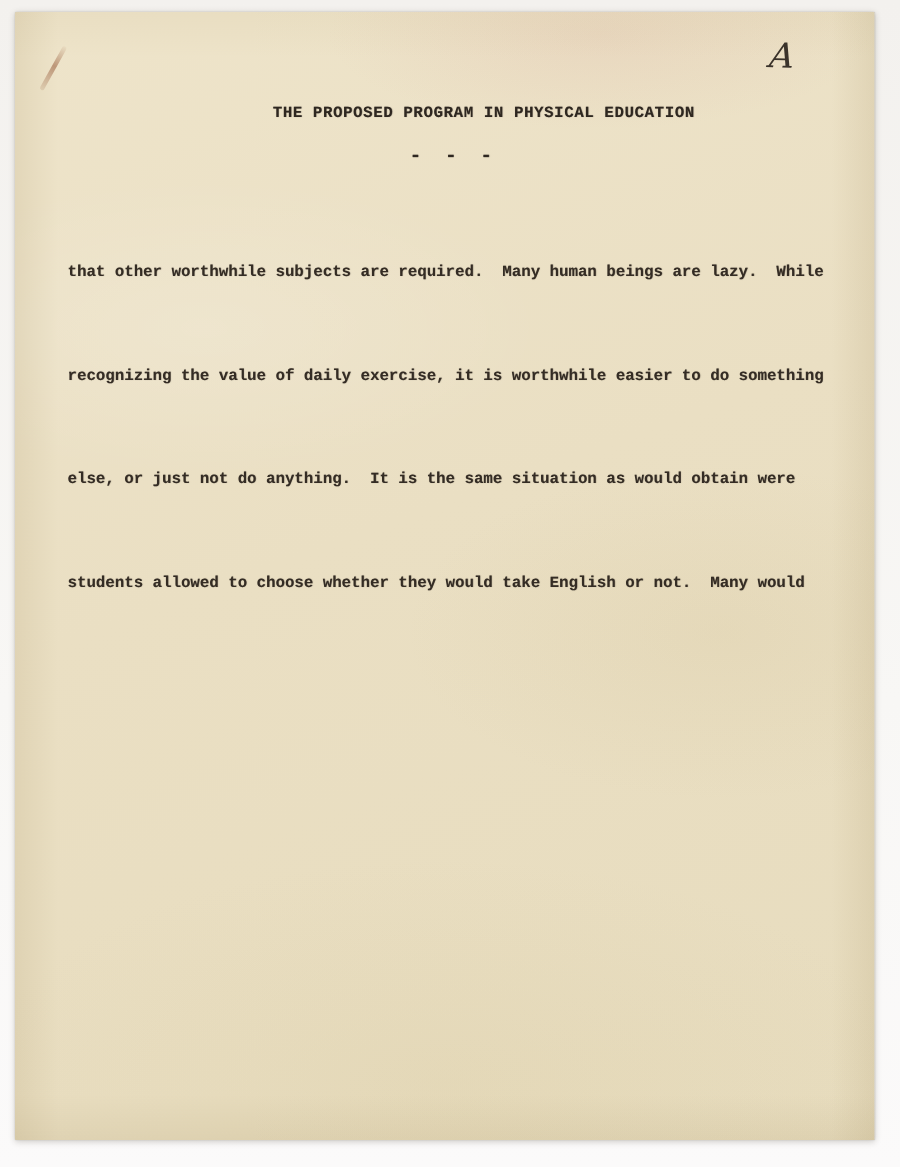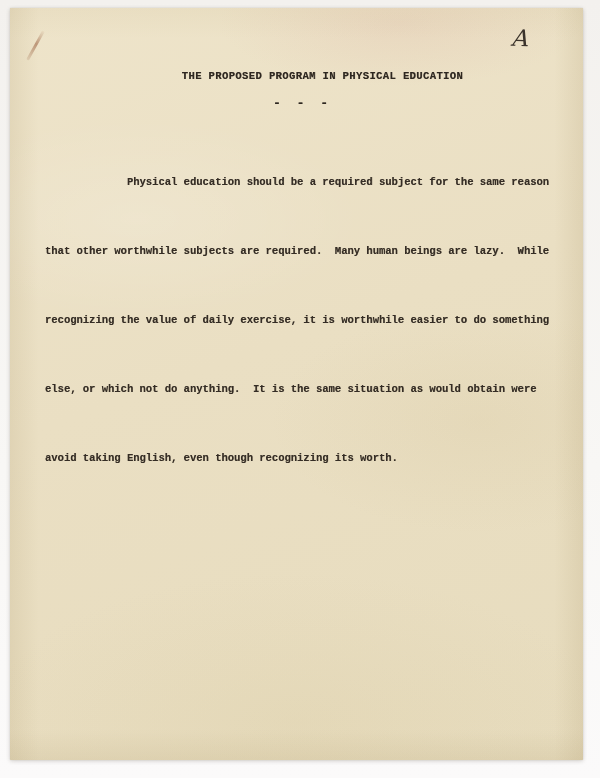--- a/index.html
+++ b/index.html
@@ -114,25 +114,24 @@
 <body>
 
 <div class="scan-bg"></div>
 
 <div class="paper">
   <div class="pencil-mark"></div>
   <div class="annotation-a">A</div>
   <div class="doc-title">THE PROPOSED PROGRAM IN PHYSICAL EDUCATION</div>
   <div class="separator">- - -</div>
   <div class="doc-body">
-    <div class="body-line">             Physical education should be a required subject for the same reason</div>
     <div class="body-line">that other worthwhile subjects are required.  Many human beings are lazy.  While</div>
     <div class="body-line">recognizing the value of daily exercise, it is worthwhile easier to do something</div>
-    <div class="body-line">else, or which not do anything.  It is the same situation as would obtain were</div>
-    <div class="body-line">avoid taking English, even though recognizing its worth.</div>
+    <div class="body-line">else, or just not do anything.  It is the same situation as would obtain were</div>
+    <div class="body-line">students allowed to choose whether they would take English or not.  Many would</div>
     
     
     
     
     
     
     
     
     
     

